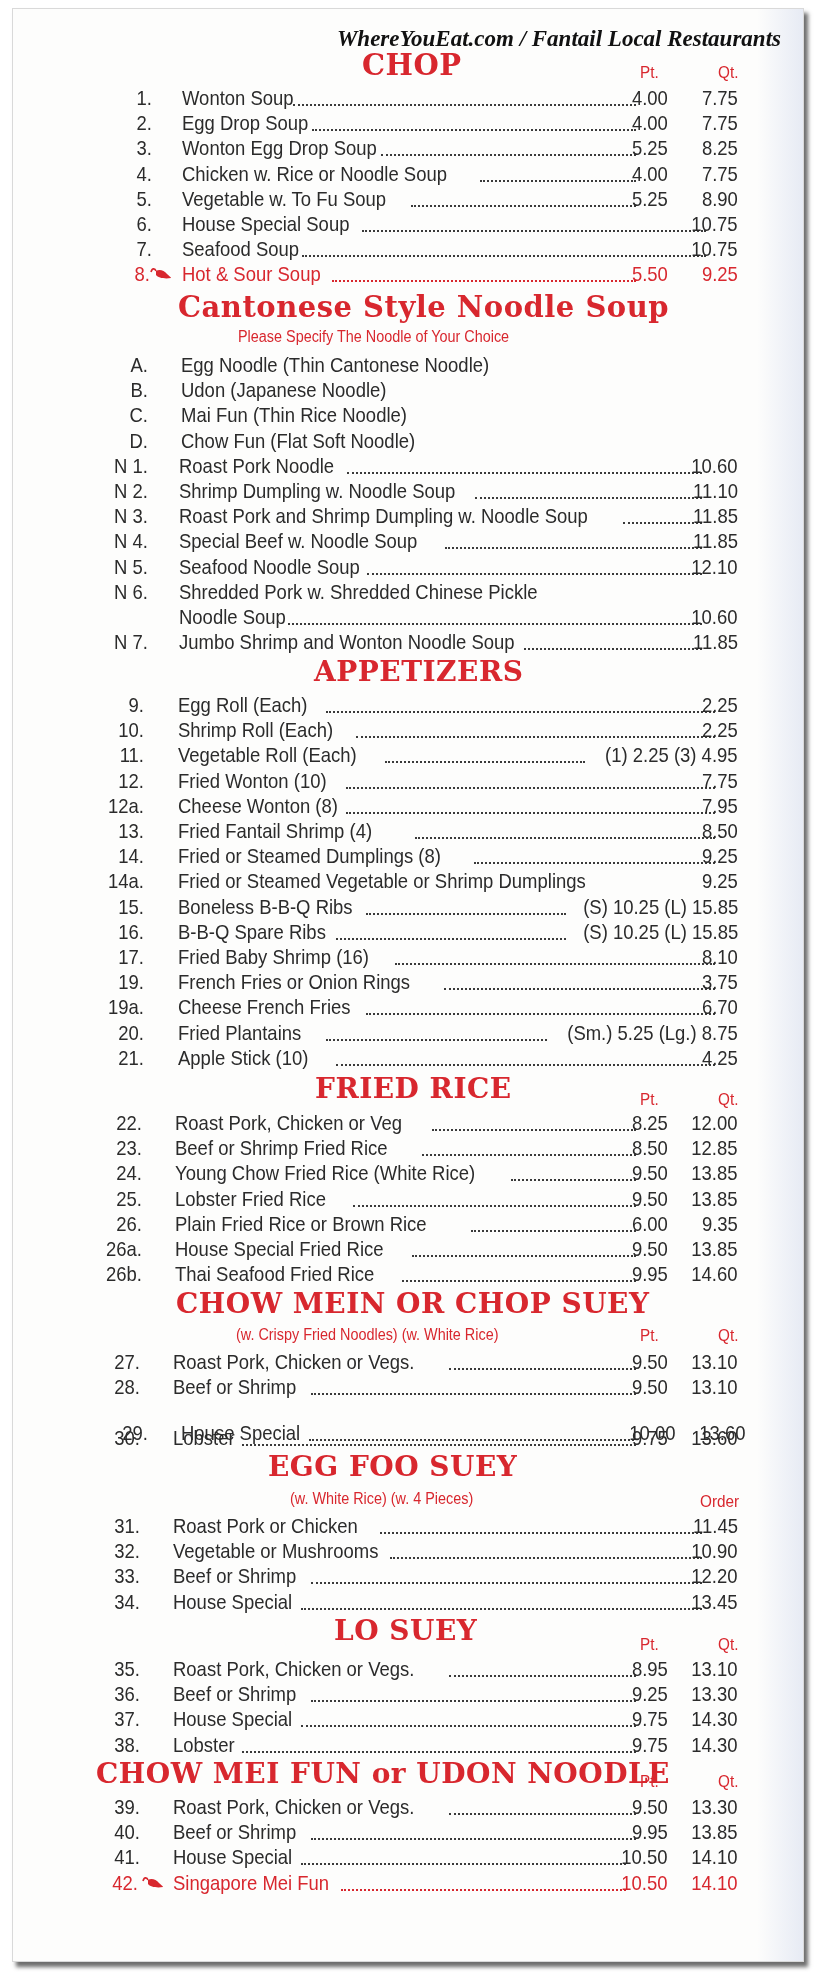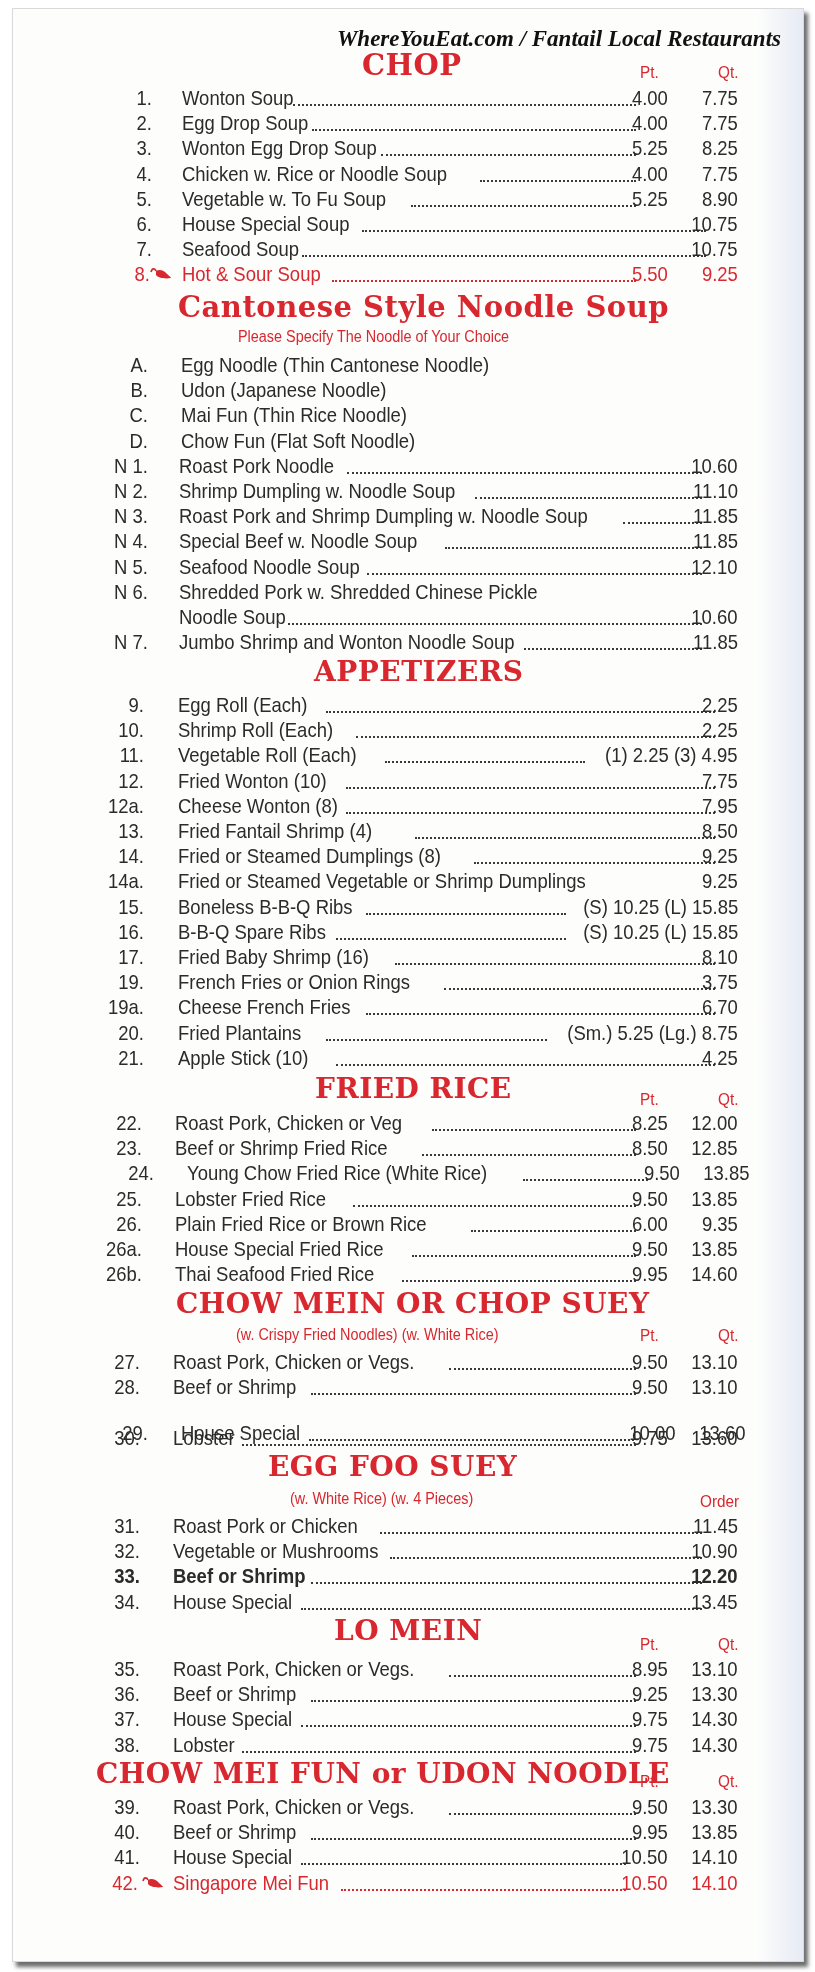--- a/index.html
+++ b/index.html
@@ -257,21 +257,21 @@
       <span class="pt">8.25</span>
       <span class="qt">12.00</span>
     </div>
     <div class="row" style="top: 1135.2px;">
       <span class="num" style="left: 72px;">23.</span>
       <span class="name" style="left: 175px;">Beef or Shrimp Fried Rice</span>
       <span class="dots" style="left: 421.75px; width: 214.25px;"></span>
       <span class="pt">8.50</span>
       <span class="qt">12.85</span>
     </div>
-    <div class="row" style="top: 1160.4px; margin-left: 12px;">
+    <div class="row" style="top: 1160.4px;">
       <span class="num" style="left: 72px;">24.</span>
       <span class="name" style="left: 175px;">Young Chow Fried Rice (White Rice)</span>
       <span class="dots" style="left: 510.58px; width: 125.42px;"></span>
       <span class="pt">9.50</span>
       <span class="qt">13.85</span>
     </div>
     <div class="row" style="top: 1185.6px;">
       <span class="num" style="left: 72px;">25.</span>
       <span class="name" style="left: 175px;">Lobster Fried Rice</span>
       <span class="dots" style="left: 352.66px; width: 283.34px;"></span>
@@ -339,33 +339,33 @@
       <span class="name" style="left: 173px;">Roast Pork or Chicken</span>
       <span class="dots" style="left: 380.27px; width: 321.73px;"></span>
       <span class="qt">11.45</span>
     </div>
     <div class="row" style="top: 1538.2px;">
       <span class="num" style="left: 70px;">32.</span>
       <span class="name" style="left: 173px;">Vegetable or Mushrooms</span>
       <span class="dots" style="left: 390.14px; width: 311.86px;"></span>
       <span class="qt">10.90</span>
     </div>
-    <div class="row" style="top: 1563.4px; font-weight: bold;">
+    <div class="row" style="top: 1563.4px;">
       <span class="num" style="left: 70px;">33.</span>
       <span class="name" style="left: 173px;">Beef or Shrimp</span>
       <span class="dots" style="left: 311.18px; width: 390.82px;"></span>
       <span class="qt">12.20</span>
     </div>
     <div class="row" style="top: 1588.6px;">
       <span class="num" style="left: 70px;">34.</span>
       <span class="name" style="left: 173px;">House Special</span>
       <span class="dots" style="left: 301.31px; width: 400.69px;"></span>
       <span class="qt">13.45</span>
     </div>
-    <div class="h" style="left: 334px; top: 1614px; font-size: 28px;">LO MEIN</div>
+    <div class="h" style="left: 334px; top: 1614px; font-size: 28px;">LO SUEY</div>
     <div class="colh" style="left: 640px; top: 1635px;">Pt.</div>
     <div class="colh" style="left: 718px; top: 1635px;">Qt.</div>
     <div class="row" style="top: 1656px;">
       <span class="num" style="left: 70px;">35.</span>
       <span class="name" style="left: 173px;">Roast Pork, Chicken or Vegs.</span>
       <span class="dots" style="left: 449.36px; width: 186.64px;"></span>
       <span class="pt">8.95</span>
       <span class="qt">13.10</span>
     </div>
     <div class="row" style="top: 1681.2px;">

